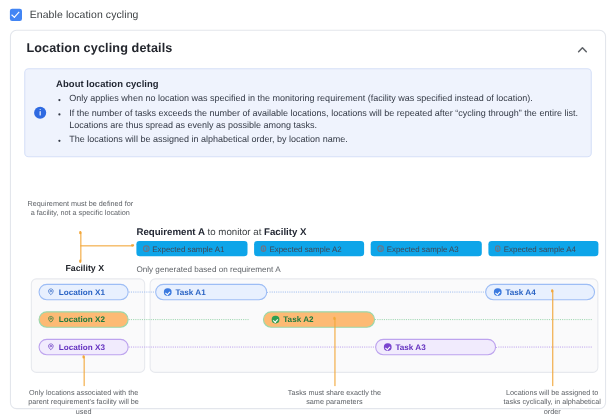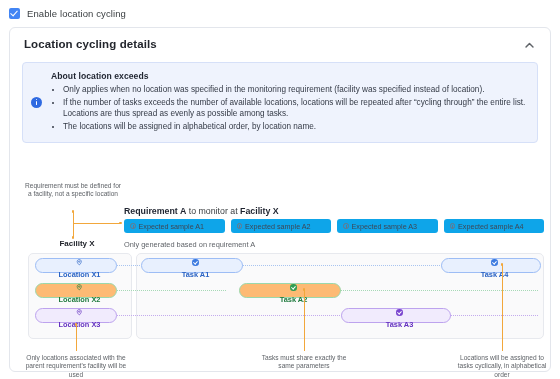--- a/index.html
+++ b/index.html
@@ -133,21 +133,20 @@
     border-radius: 5px; background: #fafafb;
   }
   .panel-left { left: 18px; top: 75px; width: 104px; height: 86px; }
   .panel-right { left: 126px; top: 75px; width: 408px; height: 86px; }
 
   .pill {
     position: absolute; height: 15px; border-radius: 8px;
     display: flex; align-items: center; gap: 4px;
     padding-left: 7px; font-size: 7.4px; font-weight: bold;
     white-space: nowrap;
-    flex-direction: column;
   }
   .pill.blue   { background: #e8f0fe; border: 1px solid #9dbdf5; color: #2a63c4; }
   .pill.green  { background: #fdba74; border: 1px solid #9ad8ac; color: #1f7a3e; }
   .pill.purple { background: #f1ebfd; border: 1px solid #bda3ee; color: #6432c0; }
 
   .pin {
     width: 6.5px; height: 6.5px; flex: none;
   }
   .pin svg { display: block; }
   .chk {
@@ -184,21 +183,21 @@
     <span class="chev">
       <svg width="11" height="11" viewBox="0 0 11 11">
           <path d="M2 7 L5.5 3.4 L9 7" fill="none" stroke="#5f6368" stroke-width="1.4" stroke-linecap="round" stroke-linejoin="round"></path>
         </svg>
     </span>
   </div>
 
   <div class="banner">
     <span class="info-ico"></span>
     <div class="banner-body">
-      <div class="banner-title">About location exceeds</div>
+      <div class="banner-title">About location cycling</div>
       <ul class="banner-list">
         <li>Only applies when no location was specified in the monitoring requirement (facility was specified instead of location).</li>
         <li>If the number of tasks exceeds the number of available locations, locations will be repeated after “cycling through” the entire list. Locations are thus spread as evenly as possible among tasks.</li>
         <li>The locations will be assigned in alphabetical order, by location name.</li>
       </ul>
     </div>
   </div>
 
   <div class="diagram">
 

